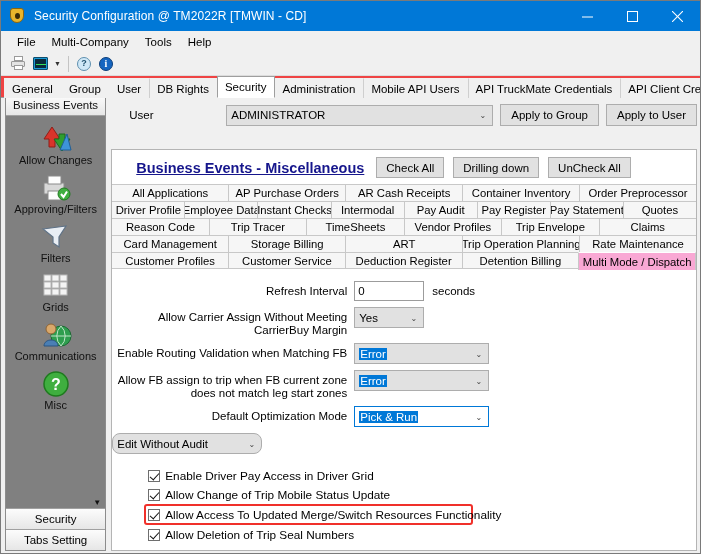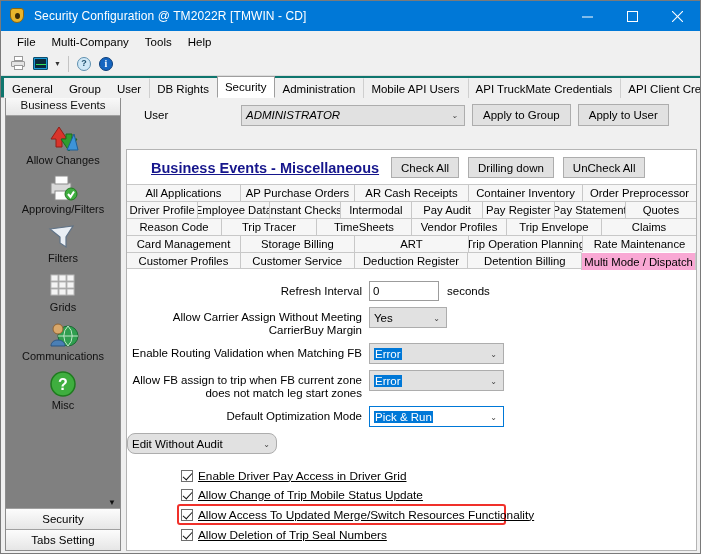--- a/index.html
+++ b/index.html
@@ -119,21 +119,21 @@
   .ico-monitor { width: 15px; height: 13px; background: #1c9ad6; border: 1px solid #0d4d6d; border-radius: 1px; position: relative; }
   .ico-monitor:after { content:""; position:absolute; left:1px; top:1px; right:1px; bottom:1px; background:#0a2a3a; }
   .ico-monitor:before { content:""; position:absolute; left:2px; top:6px; width:10px; height:1px; background:#35e05a; z-index:2; }
 
   .ico-help { width: 14px; height: 14px; border-radius: 50%; background: #cfe8f7; border: 1px solid #5e8fae; color: #20516e; font-size: 9px; font-weight: bold; display:flex; align-items:center; justify-content:center; line-height:1; }
   .ico-info { width: 14px; height: 14px; border-radius: 50%; background: #1565c0; border: 1px solid #0d3f7a; color: #fff; font-size: 10px; font-weight: bold; display:flex; align-items:center; justify-content:center; line-height:1; font-family:"Liberation Serif", serif; }
 
   
   .maintabs {
     height: 22px;
-    background: #0f766e;
+    background: #ef4444;
     display: flex;
     align-items: flex-end;
     padding-left: 3px;
     position: relative;
   }
   .maintabs:after {
     content: "";
     position: absolute;
     left: 0; right: 0; bottom: 0;
     height: 1px;
@@ -253,21 +253,21 @@
     font-size: 11.5px;
     padding-left: 4px;
   }
   .combo .arrow {
     position: absolute;
     right: 6px; top: 50%;
     transform: translateY(-50%);
     font-size: 8px;
     color: #444;
   }
-  .combo.user-combo { width: 224px; font-style: italic; }
+  .combo.user-combo { width: 267px; }
   .combo .selval {
     background: #0078d7;
     color: #fff;
     padding: 0 1px;
   }
   .btn {
     background: #e1e1e1;
     border: 1px solid #adadad;
     height: 22px;
     font-size: 11.5px;
@@ -359,29 +359,29 @@
   .textbox {
     width: 70px; height: 20px;
     background: #fff;
     border: 1px solid #9c9c9c;
     font-size: 11.5px;
     padding-left: 3px;
     display: flex; align-items: center;
   }
   .unit { font-size: 11.5px; margin-left: 8px; }
   .cb { position: relative; }
-  .cb.w70 { width: 78px; }
+  .cb.w70 { width: 70px; }
   .cb.w135 { width: 135px; }
   .cb.w150 { width: 150px; border-radius: 8px; }
   .cb.focus {
     background: #fff;
     border: 1px solid #0078d7;
   }
 
-  .checks { padding-top: 6px; padding-left: 54px; text-decoration: underline; }
+  .checks { padding-top: 6px; padding-left: 36px; }
   .chk-row {
     display: flex;
     align-items: center;
     height: 19px;
     position: relative;
   }
   .chkbox {
     width: 12px; height: 12px;
     border: 1px solid #6e6e6e;
     background: #fff;

